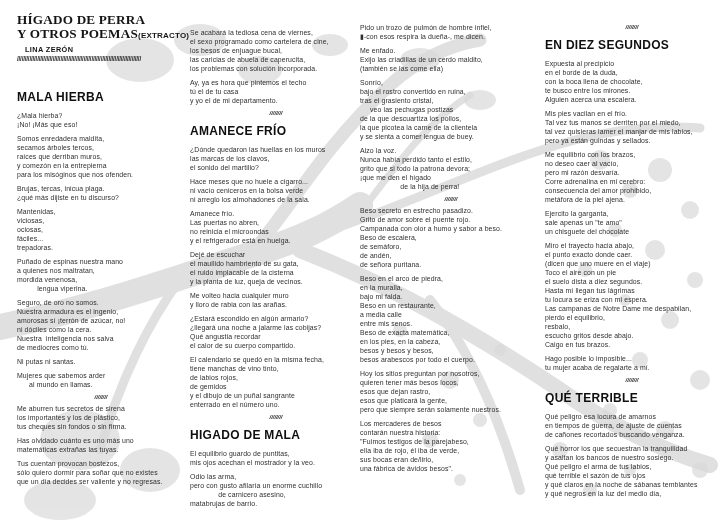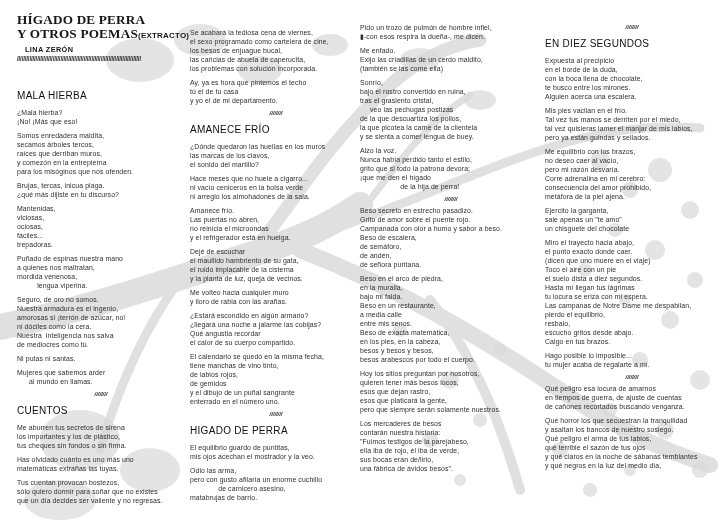--- a/index.html
+++ b/index.html
@@ -3,21 +3,21 @@
 <meta charset="utf-8">
 <style>
   html,body{margin:0;padding:0;}
   body{width:723px;height:520px;background:#ffffff;overflow:hidden;position:relative;
        font-family:"Liberation Sans", sans-serif;}
   .page{position:absolute;inset:0;width:723px;height:520px;}
   .watermark{position:absolute;inset:0;z-index:0;}
   .col{position:absolute;z-index:2;color:#2a2a2a;}
   .stanza{white-space:pre-wrap;font-size:6.9px;line-height:9px;margin:0 0 5px 0;
           color:#2e2e2e;letter-spacing:.1px;}
-  .poem-title{font-size:10px;font-weight:normal;color:#0f0f0f;letter-spacing:.3px;
+  .poem-title{font-size:12px;font-weight:bold;color:#0f0f0f;letter-spacing:.3px;
           margin:7px 0 7px 0;}
   .divider{font-size:5.8px;font-weight:bold;font-style:italic;color:#1a1a1a;
           text-align:center;letter-spacing:0px;margin:2px 0 3px 0;line-height:7px;}
   .title-line{display:block;font-family:"Liberation Serif", serif;font-weight:bold;
           font-size:13.2px;line-height:13.5px;color:#151515;letter-spacing:.2px;}
   .title-line2-wrap{white-space:nowrap;}
   .title-suffix{font-family:"Liberation Sans", sans-serif;font-weight:bold;
           font-size:8px;color:#151515;letter-spacing:.2px;text-align:center;}
   .author{font-size:7.3px;font-weight:bold;color:#141414;letter-spacing:.4px;margin-top:3px;padding-left:8px;}
   .slash-rule{font-size:6.3px;font-weight:bold;color:#1a1a1a;line-height:7px;height:7px;
@@ -105,21 +105,20 @@
     <div class="stanza">Seguro, de oro no somos.
 Nuestra armadura es el ingenio,
 amorosas sí ¡terrón de azúcar, no!
 ni dóciles como la cera.
 Nuestra  inteligencia nos salva
 de mediocres como tú.</div>
     <div class="stanza">Ni putas ni santas.</div>
     <div class="stanza">Mujeres que sabemos arder
       al mundo en llamas.</div>
     <div class="divider">////////</div>
-    <div class="poem-title">CUENTOS</div>
     <div class="stanza">Me aburren tus secretos de sirena
 los importantes y los de plástico,
 tus cheques sin fondos o sin firma.</div>
     <div class="stanza">Has olvidado cuánto es uno más uno
 matemáticas extrañas las tuyas.</div>
     <div class="stanza">Tus cuentan provocan bostezos,
 sólo quiero dormir para soñar que no existes
 que un día decides ser valiente y no regresas.</div>
   </div>
 
@@ -154,21 +153,21 @@
 ¿llegará una noche a jalarme las cobijas?
 Qué angustia recordar
 el calor de su cuerpo compartido.</div>
     <div class="stanza">El calendario se quedó en la misma fecha,
 tiene manchas de vino tinto,
 de labios rojos,
 de gemidos
 y el dibujo de un puñal sangrante
 enterrado en el número uno.</div>
     <div class="divider">////////</div>
-    <div class="poem-title">HIGADO DE PERRA</div>
+    <div class="poem-title">HIGADO DE MALA</div>
     <div class="stanza">El equilibrio guardo de puntitas,
 mis ojos acechan el mostrador y la veo.</div>
     <div class="stanza">Odio las arma,
 pero con gusto afilaría un enorme cuchillo
               de carnicero asesino,
 matabrujas de barrio.</div>
   </div>
 
   <div class="col" style="left:360px;top:23px;width:182px">
     <div class="stanza">Pido un trozo de pulmón de hombre infiel,
@@ -248,20 +247,21 @@
 Hasta mí llegan tus lágrimas
 tu locura se eriza con mi espera.
 Las campanas de Notre Dame me despabilan,
 pierdo el equilibrio,
 resbalo,
 escucho gritos desde abajo.
 Caigo en tus brazos.</div>
     <div class="stanza">Hago posible lo imposible...
 tu mujer acaba de regalarte a mí.</div>
     <div class="divider">////////</div>
+    <div class="poem-title">QUÉ TERRIBLE</div>
     <div class="stanza">Qué peligro esa locura de amarnos
 en tiempos de guerra, de ajuste de cuentas
 de cañones recortados buscando venganza.</div>
     <div class="stanza">Qué horror los que secuestran la tranquilidad
 y asaltan los bancos de nuestro sosiego.
 Qué peligro el arma de tus labios,
 qué terrible el sazón de tus ojos
 y qué claros en la noche de sábanas temblantes
 y qué negros en la luz del medio día,</div>
   </div>

